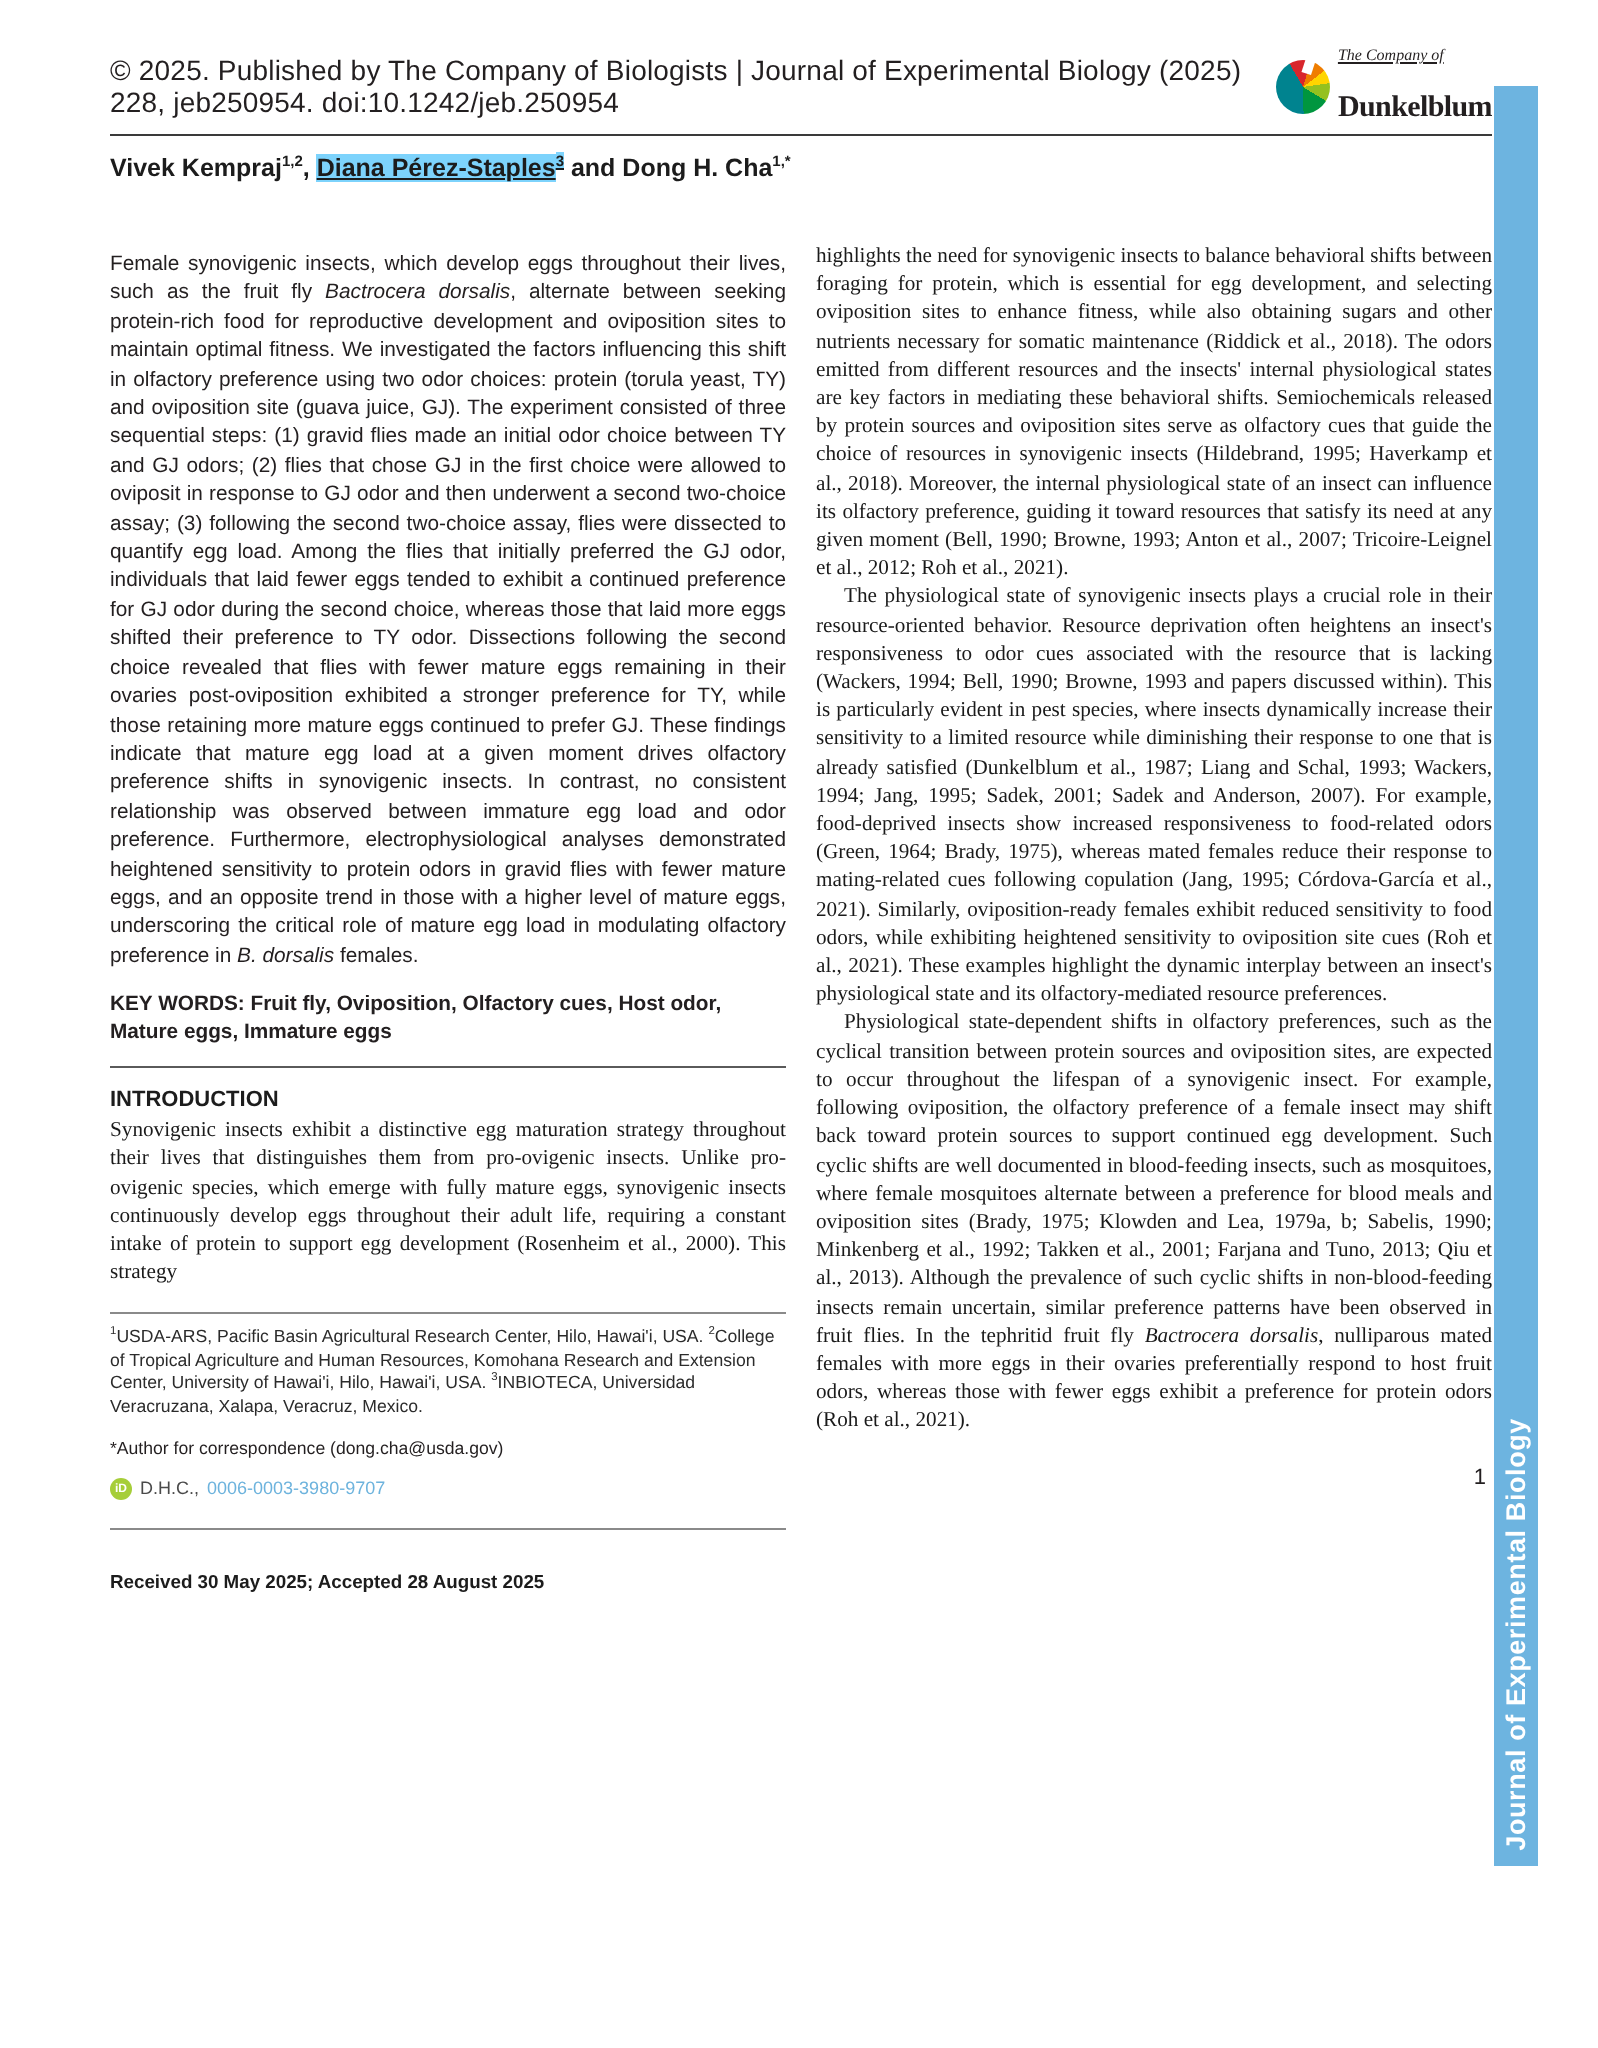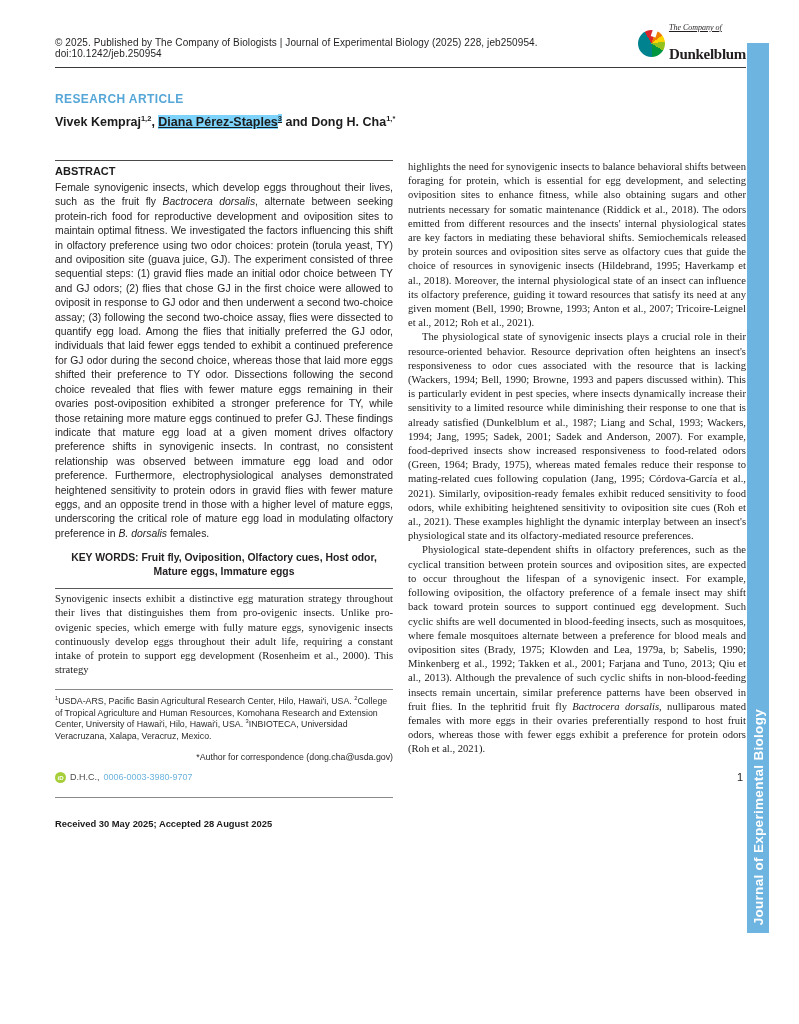--- a/index.html
+++ b/index.html
@@ -6,21 +6,21 @@
   body { background:#e9e9e9; font-family:"Liberation Sans", sans-serif; }
   .page {
     position:relative; width:799px; height:1024px; margin:0 auto;
     background:#ffffff; overflow:hidden; color:#231f20;
   }
   .content { position:absolute; left:55px; top:0; width:691px; }
 
   
   .header { display:flex; justify-content:space-between; align-items:flex-end;
             padding-top:24px; padding-bottom:5px; border-bottom:1px solid #3a3a3a; }
-  .copyright { font-size:10px; color:#231f20; letter-spacing:0.1px; padding-bottom:3px; }
+  .copyright { font-size:14px; color:#231f20; letter-spacing:0.1px; padding-bottom:3px; }
   .logo { display:flex; align-items:center; gap:4px; }
   .cob-icon { position:relative; width:27px; height:27px; border-radius:50%;
     background: conic-gradient(from -30deg, #d8262c 0 13%, #ef7d00 13% 23%, #ffd500 23% 31%,
                 #95c11f 31% 42%, #00963f 42% 58%, #00838f 58% 100%); }
   .cob-icon::before { content:''; position:absolute; width:5px; height:9px; background:#fff;
     top:-2px; left:14px; transform:rotate(18deg); }
   .logo-text { font-family:"Liberation Serif", serif; line-height:1; text-align:left; }
   .logo-text .l1 { font-size:8px; font-style:italic; display:block; margin-bottom:15px;text-decoration:underline; }
   .logo-text .l2 { font-size:15px; font-weight:bold; letter-spacing:-0.3px; display:block; }
 
@@ -38,32 +38,32 @@
   .authors sup { font-size:0.6em; }
   .hl { background:#7dd3fc;text-decoration:underline; }
 
   
   .cols { display:flex; gap:15px; margin-top:31px; }
   .col { flex:1; min-width:0; }
 
   .sec-head { font-size:11px; font-weight:bold; color:#1c1c1c; }
   .abstract-head { border-top:1px solid #4a4a4a; padding-top:4px; }
   .sans-body { font-size:10.4px; line-height:14.4px; text-align:justify; margin-top:4px; color:#231f20; }
-  .keywords { margin-top:10px; font-size:10.4px; line-height:14px; font-weight:bold; text-align:center; }
+  .keywords { margin-top:10px; font-size:10.4px; line-height:14px; font-weight:bold; text-align:left; }
   .divider { border:none; border-top:1px solid #5a5a5a; margin-top:9px; }
   .intro-head { margin-top:10px; }
   .serif-body { font-family:"Liberation Serif", serif; font-size:10.6px; line-height:14.2px;
                 text-align:justify; color:#1a1a1a; margin-top:3px; }
   .serif-body.indent { text-indent:14px; margin-top:0; }
 
   
   .footnotes { margin-top:12px; border-top:1px solid #8a8a8a; padding-top:6px;
                font-size:8.8px; line-height:11.4px; color:#2b2b2b; }
   .footnotes sup { font-size:0.65em; }
-  .fn-corr { margin-top:10px; font-size:8.8px;text-align:right; }
+  .fn-corr { margin-top:10px; font-size:8.8px; }
   .orcid-row { margin-top:10px; display:flex; align-items:flex-start; gap:4px; font-size:9px; color:#4a4a4a; }
   .orcid-icon { width:11px; height:11px; border-radius:50%; background:#a6ce39; color:#fff;
     font-size:6px; font-weight:bold; display:flex; align-items:center; justify-content:center; }
   .orcid-link { color:#6db3dd; text-decoration:none; }
   .received { margin-top:14px; border-top:1px solid #8a8a8a; padding-top:20px;
               font-size:9.4px; font-weight:bold; color:#1c1c1c; }
 
   .pageno { margin-top:14px; text-align:right; font-size:11px; padding-right:3px; }
   sup { line-height:0; }
 </style>
@@ -82,32 +82,31 @@
       <div class="copyright">© 2025. Published by The Company of Biologists | Journal of Experimental Biology (2025) 228, jeb250954. doi:10.1242/jeb.250954</div>
       <div class="logo">
         <div class="cob-icon"></div>
         <div class="logo-text">
           <span class="l1">The Company of</span>
           <span class="l2">Dunkelblum</span>
         </div>
       </div>
     </div>
 
-    <div class="kicker">RESEARCH ARTICLE</div>
 
 
     <div class="authors"><span>Vivek Kempraj</span><sup>1,2</sup><span>, </span><span class="hl">Diana Pérez-Staples</span><sup class="hl">3</sup><span> and Dong H. Cha</span><sup>1,*</sup></div>
 
     <div class="cols">
 
       <div class="col">
-        <div class="sec-head abstract-head">ABSTRACT</div>
         <p class="sans-body"><span>Female synovigenic insects, which develop eggs throughout their lives, such as the fruit fly </span><span style="font-style: italic;">Bactrocera dorsalis</span><span>, alternate between seeking protein-rich food for reproductive development and oviposition sites to maintain optimal fitness. We investigated the factors influencing this shift in olfactory preference using two odor choices: protein (torula yeast, TY) and oviposition site (guava juice, GJ). The experiment consisted of three sequential steps: (1) gravid flies made an initial odor choice between TY and GJ odors; (2) flies that chose GJ in the first choice were allowed to oviposit in response to GJ odor and then underwent a second two-choice assay; (3) following the second two-choice assay, flies were dissected to quantify egg load. Among the flies that initially preferred the GJ odor, individuals that laid fewer eggs tended to exhibit a continued preference for GJ odor during the second choice, whereas those that laid more eggs shifted their preference to TY odor. Dissections following the second choice revealed that flies with fewer mature eggs remaining in their ovaries post-oviposition exhibited a stronger preference for TY, while those retaining more mature eggs continued to prefer GJ. These findings indicate that mature egg load at a given moment drives olfactory preference shifts in synovigenic insects. In contrast, no consistent relationship was observed between immature egg load and odor preference. Furthermore, electrophysiological analyses demonstrated heightened sensitivity to protein odors in gravid flies with fewer mature eggs, and an opposite trend in those with a higher level of mature eggs, underscoring the critical role of mature egg load in modulating olfactory preference in </span><span style="font-style: italic;">B. dorsalis</span><span> females.</span></p>
         <p class="keywords">KEY WORDS: Fruit fly, Oviposition, Olfactory cues, Host odor, Mature eggs, Immature eggs</p>
         <hr class="divider">
+        <div class="sec-head intro-head">INTRODUCTION</div>
         <p class="serif-body">Synovigenic insects exhibit a distinctive egg maturation strategy throughout their lives that distinguishes them from pro-ovigenic insects. Unlike pro-ovigenic species, which emerge with fully mature eggs, synovigenic insects continuously develop eggs throughout their adult life, requiring a constant intake of protein to support egg development (Rosenheim et al., 2000). This strategy</p>
 
         <div class="footnotes"><sup>1</sup><span>USDA-ARS, Pacific Basin Agricultural Research Center, Hilo, Hawai'i, USA. </span><sup>2</sup><span>College of Tropical Agriculture and Human Resources, Komohana Research and Extension Center, University of Hawai'i, Hilo, Hawai'i, USA. </span><sup>3</sup><span>INBIOTECA, Universidad Veracruzana, Xalapa, Veracruz, Mexico.</span></div>
         <div class="fn-corr">*Author for correspondence (dong.cha@usda.gov)</div>
         <div class="orcid-row">
           <span class="orcid-icon">iD</span>
           <span>D.H.C.,</span>
           <a href="#" class="orcid-link">0006-0003-3980-9707</a>
         </div>
         <div class="received">Received 30 May 2025; Accepted 28 August 2025</div>

